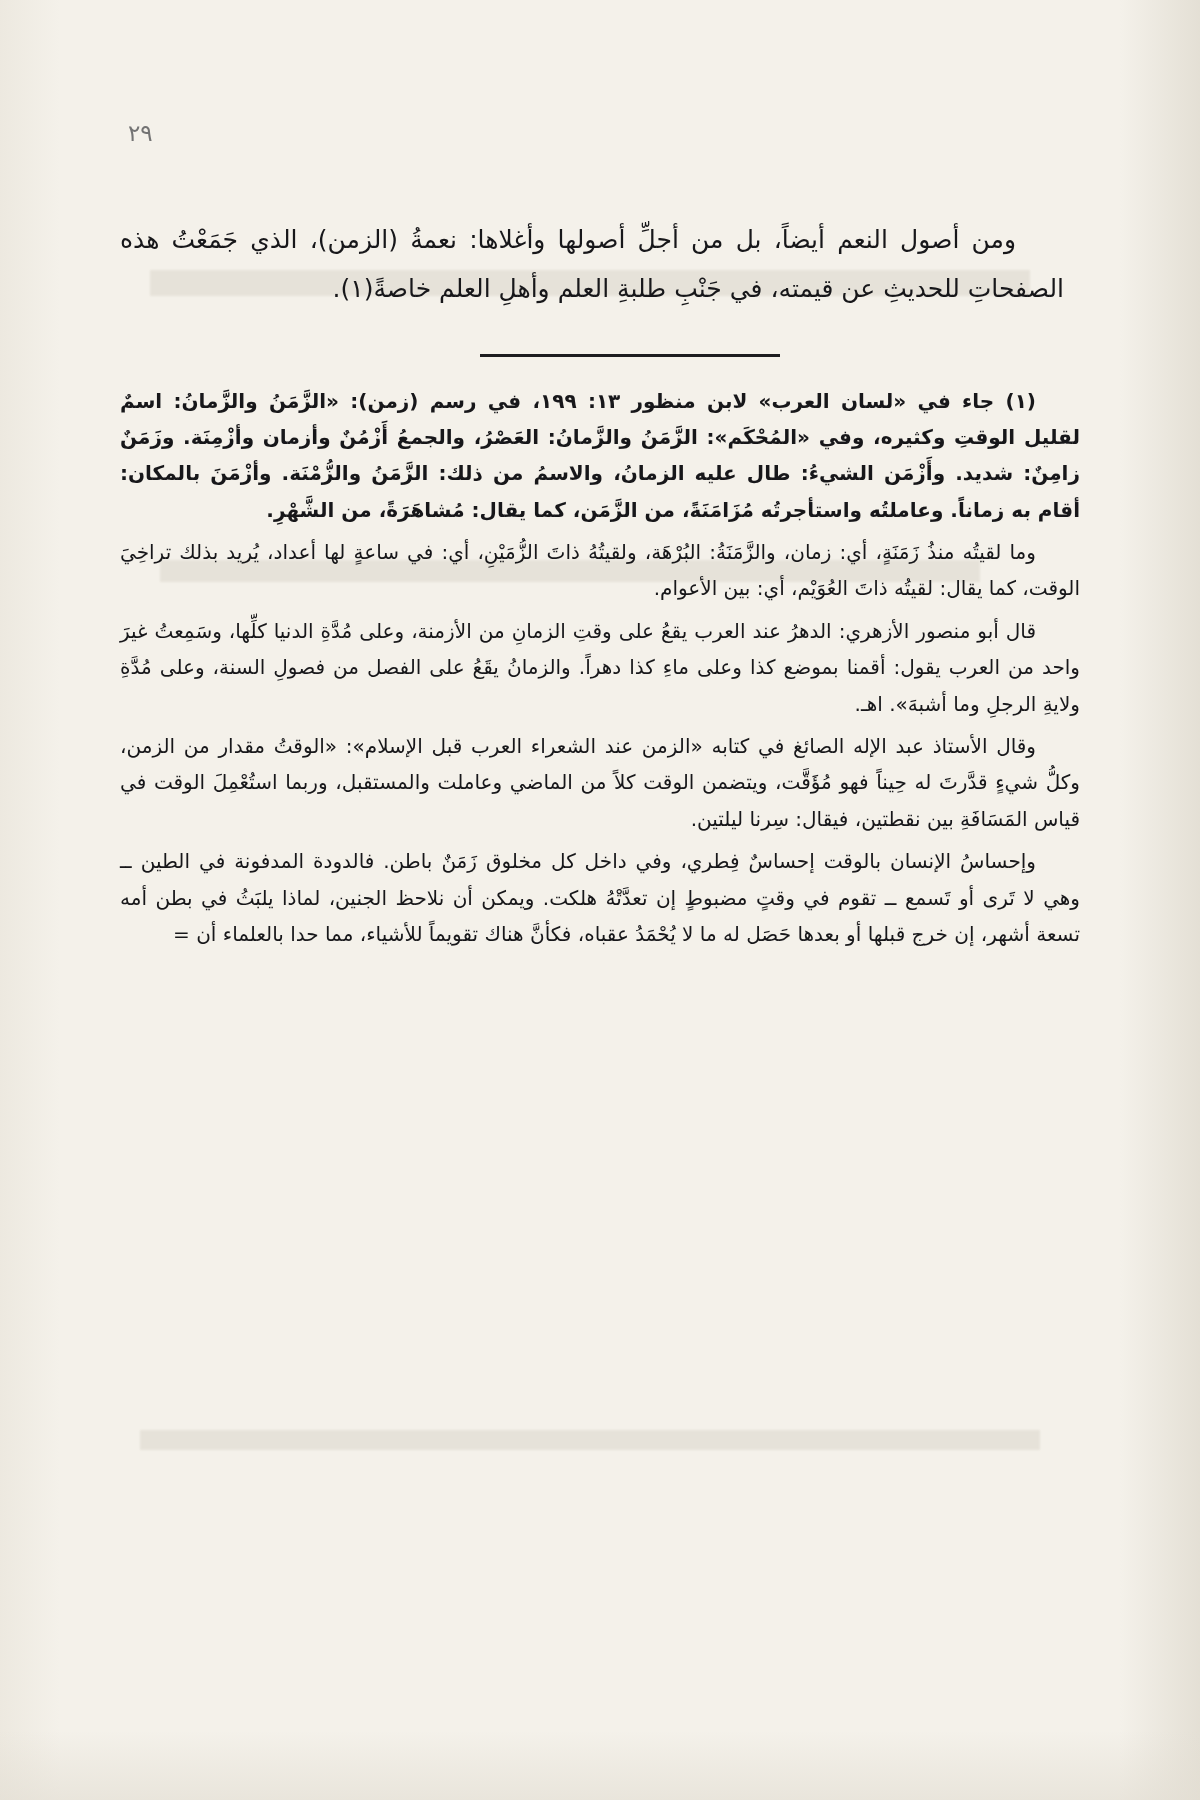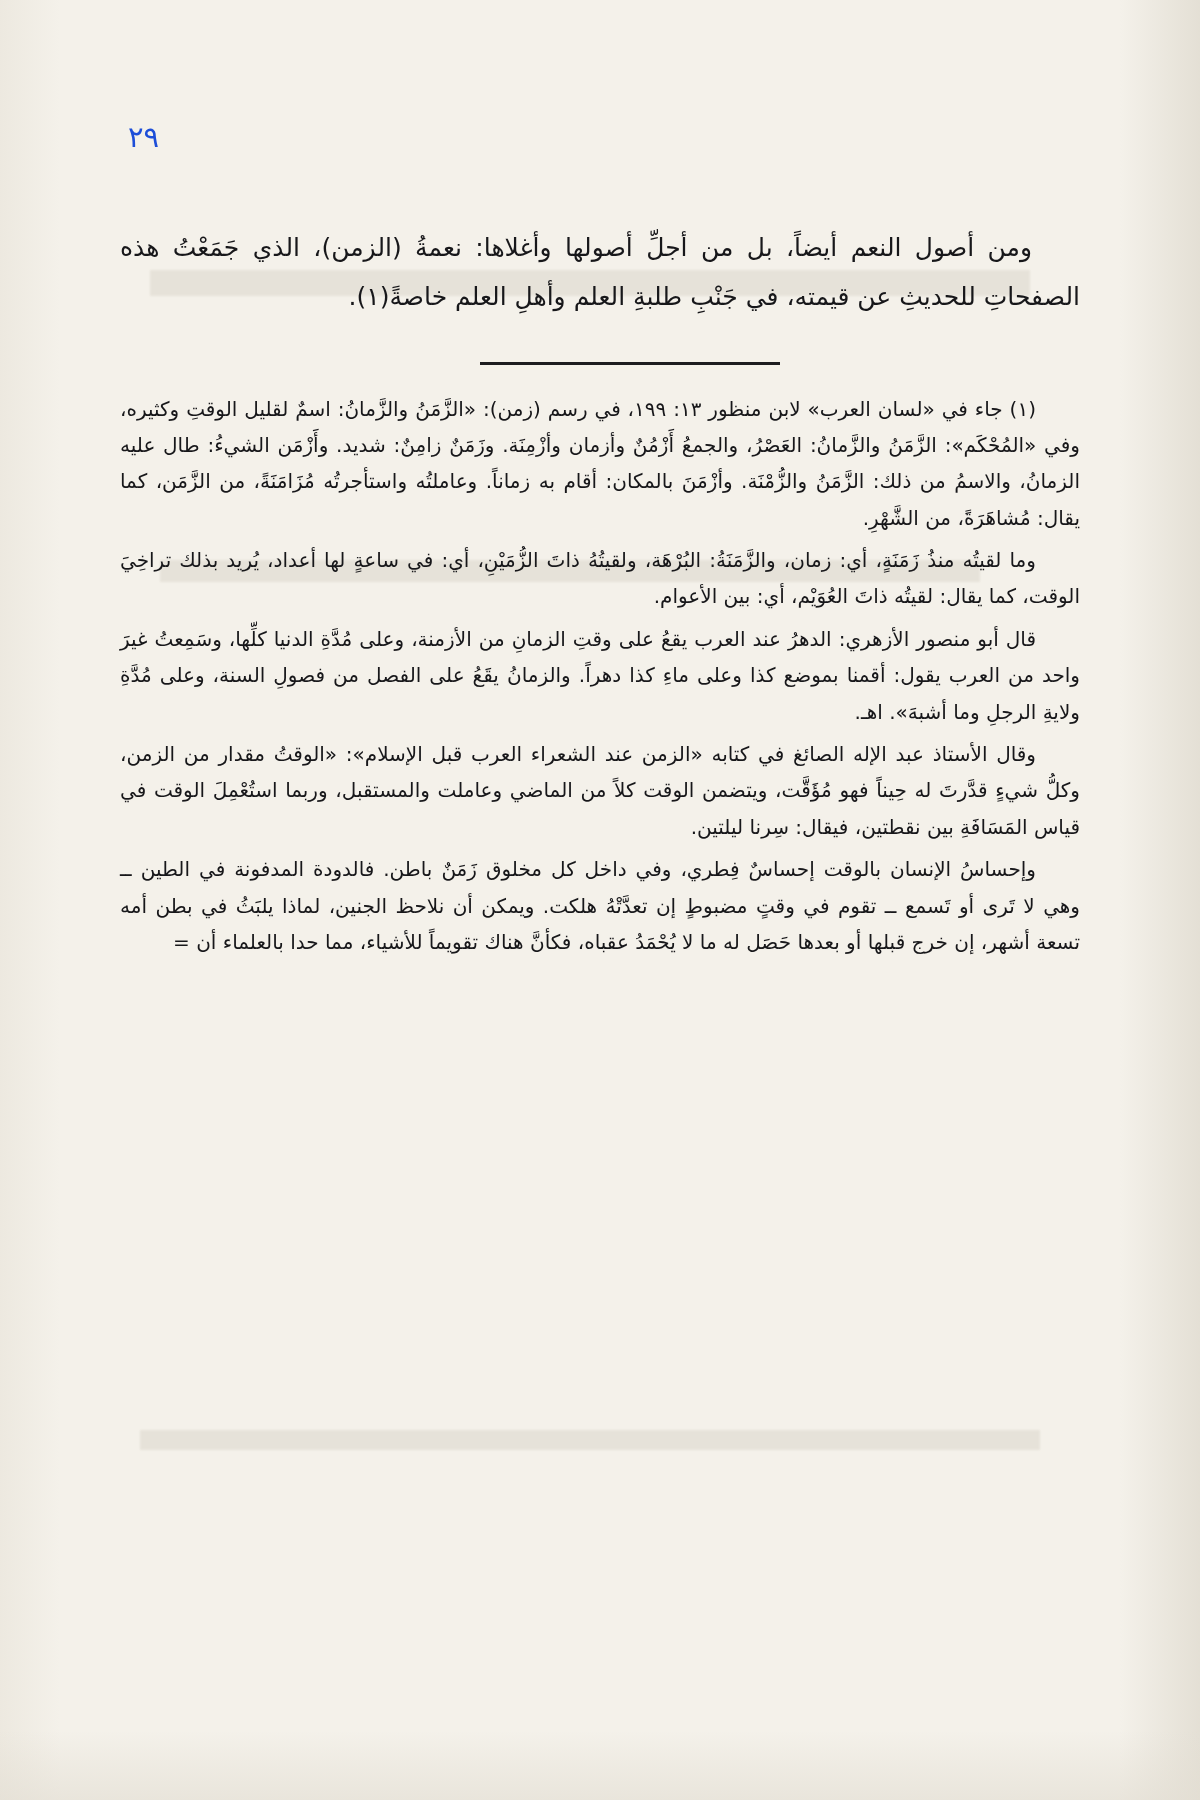--- a/index.html
+++ b/index.html
@@ -41,56 +41,56 @@
     position: absolute;
     top: 120px;
     left: 120px;
     right: 120px;
     bottom: 60px;
     direction: rtl;
     text-align: justify;
     color: #17171a;
   }
   .folio {
-    font-size: 29px;
+    font-size: 23px;
     letter-spacing: 2px;
-    color: #1d4ed8;
+    color: #737373;
     margin: 0 0 70px 0;
     text-align: left;
     direction: ltr;
     padding-left: 8px;
   }
   .heading {
     text-align: center;
     font-size: 27px;
     font-weight: bold;
     margin: 0 0 44px 0;
     letter-spacing: 0px;
   }
   .body-par {
     font-size: 25px;
     line-height: 1.95;
-    margin: 0 0 8px 0;
+    margin: 0 16px 8px 0;
     text-indent: 48px;
   }
   .rule {
     width: 300px;
     height: 3px;
     background: #1d1d20;
     margin: 40px 0 26px auto;
     margin-right: 300px;
   }
   .note {
     font-size: 20px;
     line-height: 1.82;
     margin: 0 0 6px 0;
     text-indent: 44px;
     text-align: justify;
   }
-  .note.first { text-indent: 44px; }
+  .note.first { text-indent: 44px; font-weight: bold; }
   .smudge {
     position: absolute;
     background: #cfc9bb;
     opacity: .35;
     filter: blur(1px);
   }
 </style>
 </head>
 <body>
 

